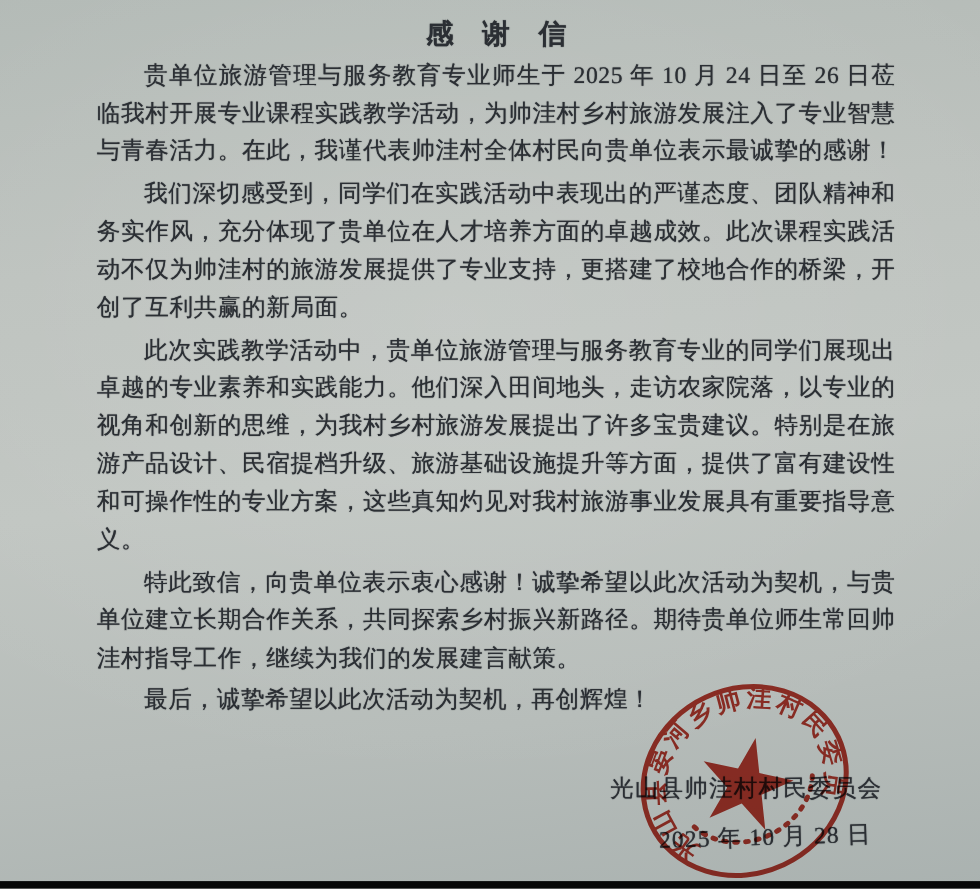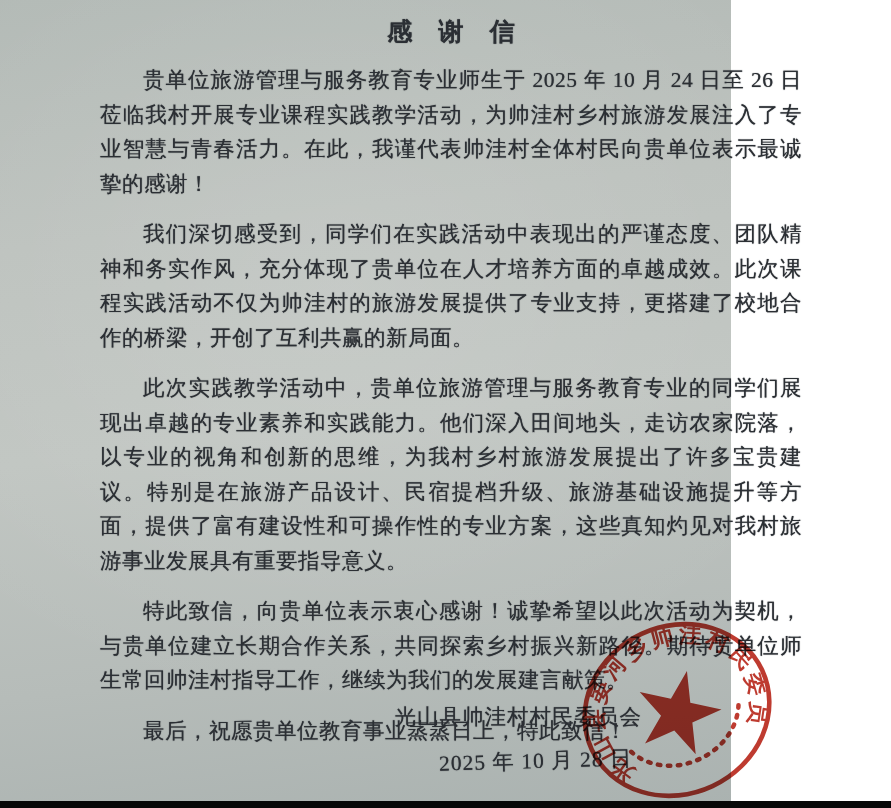--- a/index.html
+++ b/index.html
@@ -3,21 +3,21 @@
 <meta charset="utf-8">
 <style>
   html, body {
     margin: 0; padding: 0;
     width: 891px; height: 808px;
     overflow: hidden;
     font-family: "Liberation Serif", "DejaVu Serif", serif;
   }
   .page {
     position: relative;
-    width: 731px; height: 808px;
+    width: 891px; height: 808px;
     background:
       radial-gradient(120% 85% at 46% 36%, rgba(255,255,255,0.12), rgba(255,255,255,0) 62%),
       radial-gradient(140% 120% at 50% 50%, rgba(0,0,0,0) 55%, rgba(30,40,40,0.16) 100%),
       linear-gradient(173deg, #b3bab6 0%, #bcc1bd 28%, #c0c5c1 52%, #b6bcb9 78%, #aab2b0 100%);
     color: #2b2f34;
   }
   .letter {
     position: absolute;
     left: 84px; top: 0; width: 734px;
     text-align: justify;
@@ -29,21 +29,21 @@
   }
   .letter h1 {
     margin: 0; padding-top: 17px;
     font-size: 25px; line-height: 30px;
     font-weight: 700;
     letter-spacing: 10px;
     text-align: center;
     text-indent: 10px; 
   }
   .salutation { margin: 36px 0 0 0; }
-  .body-para  { margin: 16px; text-indent: 2em; }
+  .body-para  { margin: 4px; text-indent: 2em; }
   .signoff-line {
     position: absolute;
     margin: 0;
     font-size: 21.5px;
     line-height: 30px;
     letter-spacing: 1px;
     text-shadow: 0 0 1px rgba(43,47,52,0.85);
     white-space: nowrap;
   }
   .signature { top: 702px; right: 89px; }
@@ -73,21 +73,21 @@
 <body>
 
 <div class="page">
 
   <main class="letter">
     <h1>感 谢 信</h1>
     <p class="body-para">贵单位旅游管理与服务教育专业师生于 2025 年 10 月 24 日至 26 日莅临我村开展专业课程实践教学活动，为帅洼村乡村旅游发展注入了专业智慧与青春活力。在此，我谨代表帅洼村全体村民向贵单位表示最诚挚的感谢！</p>
     <p class="body-para">我们深切感受到，同学们在实践活动中表现出的严谨态度、团队精神和务实作风，充分体现了贵单位在人才培养方面的卓越成效。此次课程实践活动不仅为帅洼村的旅游发展提供了专业支持，更搭建了校地合作的桥梁，开创了互利共赢的新局面。</p>
     <p class="body-para">此次实践教学活动中，贵单位旅游管理与服务教育专业的同学们展现出卓越的专业素养和实践能力。他们深入田间地头，走访农家院落，以专业的视角和创新的思维，为我村乡村旅游发展提出了许多宝贵建议。特别是在旅游产品设计、民宿提档升级、旅游基础设施提升等方面，提供了富有建设性和可操作性的专业方案，这些真知灼见对我村旅游事业发展具有重要指导意义。</p>
     <p class="body-para">特此致信，向贵单位表示衷心感谢！诚挚希望以此次活动为契机，与贵单位建立长期合作关系，共同探索乡村振兴新路径。期待贵单位师生常回帅洼村指导工作，继续为我们的发展建言献策。</p>
-    <p class="body-para">最后，祝愿贵单位教育事业蒸蒸日上，特此致信！</p>
+    <p class="body-para">最后，诚挚希望以此次活动为契机，再创辉煌！</p>
   </main>
 
   <p class="signoff-line signature">光山县帅洼村村民委员会</p>
   <p class="signoff-line dateline">2025 年 10 月 28 日</p>
 
   <svg class="seal" viewBox="0 0 242 200" aria-hidden="true">
     <g transform="rotate(-25 120 100)">
       <ellipse cx="120" cy="100" rx="94" ry="84" fill="none" stroke-width="4.6" stroke="#b92a1e"></ellipse>
       <path id="sealArcPath" d="M 57.7 137.9 A 76 66 0 1 1 182.3 137.9" fill="none"></path>
       <text fill="#b92a1e">

